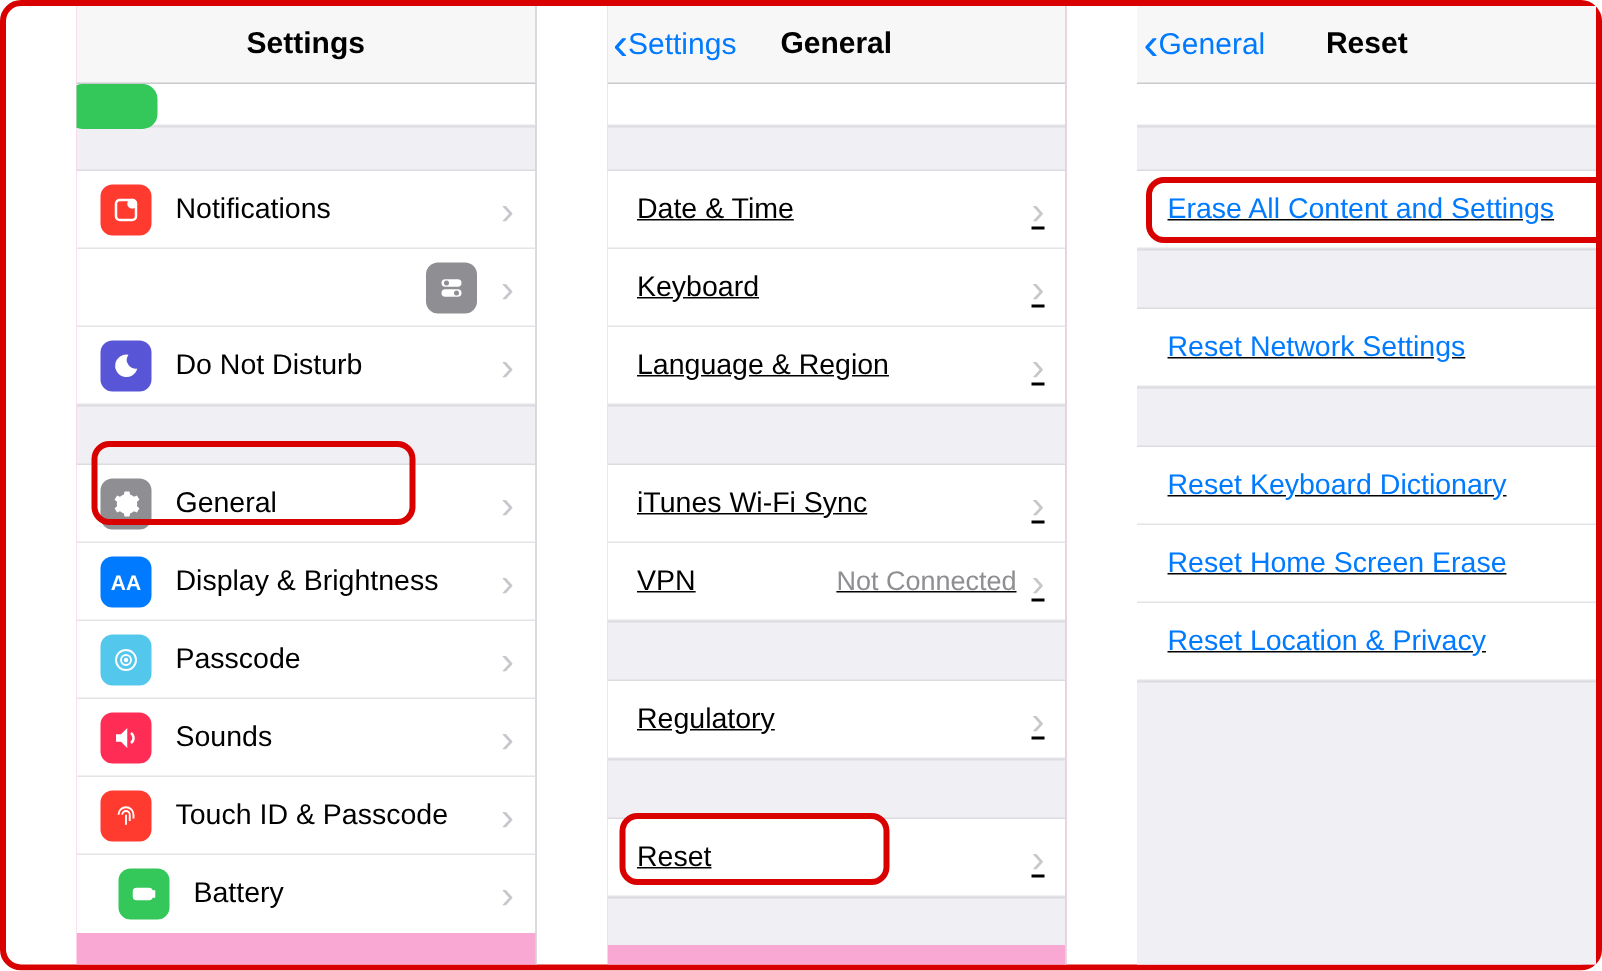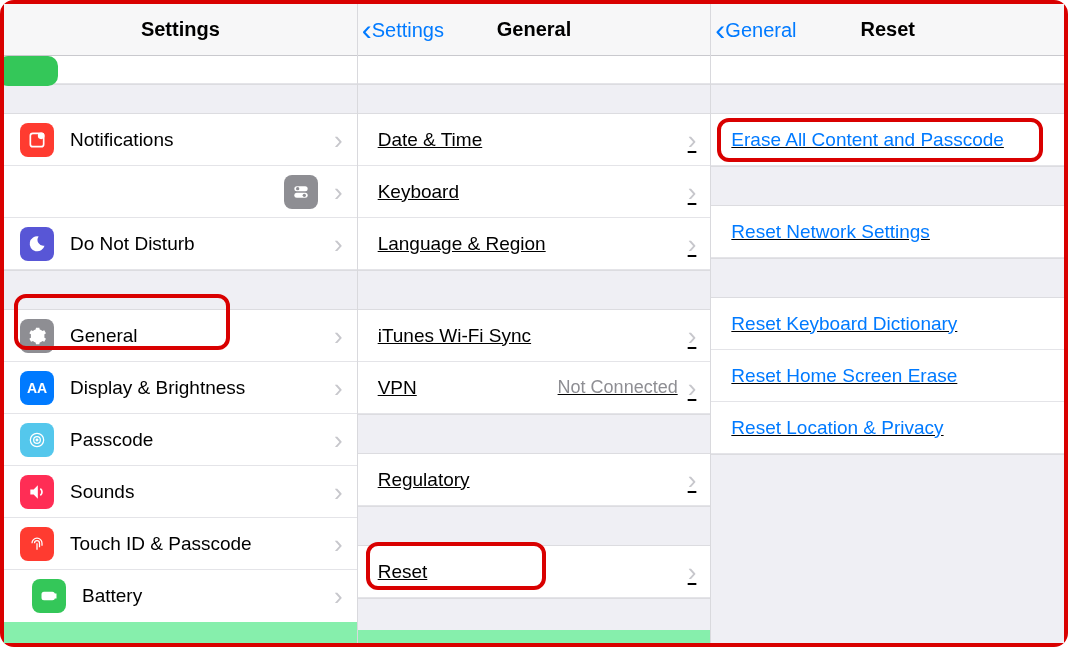--- a/index.html
+++ b/index.html
@@ -15,23 +15,24 @@
     height: 647px;
     border: 4px solid #d90000;
     border-radius: 14px;
     display: flex;
     background: #fff;
   }
   .panel {
     flex: 1 1 0;
     height: 100%;
     overflow: hidden;
-    background: #86efac;
+    background: #f9a8d4;
     border-right: 1px solid #d9d9dd;
     position: relative;
+    margin-left: 47px;
   }
   .panel:last-child { border-right: none; }
   .navbar {
     height: 52px;
     background: #f7f7f8;
     border-bottom: 1px solid #c9c9ce;
     display: flex;
     align-items: center;
     justify-content: center;
     position: relative;
@@ -300,21 +301,21 @@
       <span class="nav-back">
         <span class="chev">‹</span>
         <span>General</span>
       </span>
       <span class="nav-title">Reset</span>
     </div>
     <div style="height:28px;background:#fff;border-bottom:1px solid #e4e4e8"></div>
     <div class="group-gap small"></div>
 
     <div class="row noicon">
-      <span class="label blue-label">Erase All Content and Passcode</span>
+      <span class="label blue-label">Erase All Content and Settings</span>
       <span class="highlight" style="left:6px;top:4px;width:326px;height:44px"></span>
     </div>
 
     <div class="group-gap"></div>
 
     <div class="row noicon">
       <span class="label blue-label">Reset Network Settings</span>
     </div>
 
     <div class="group-gap"></div>

